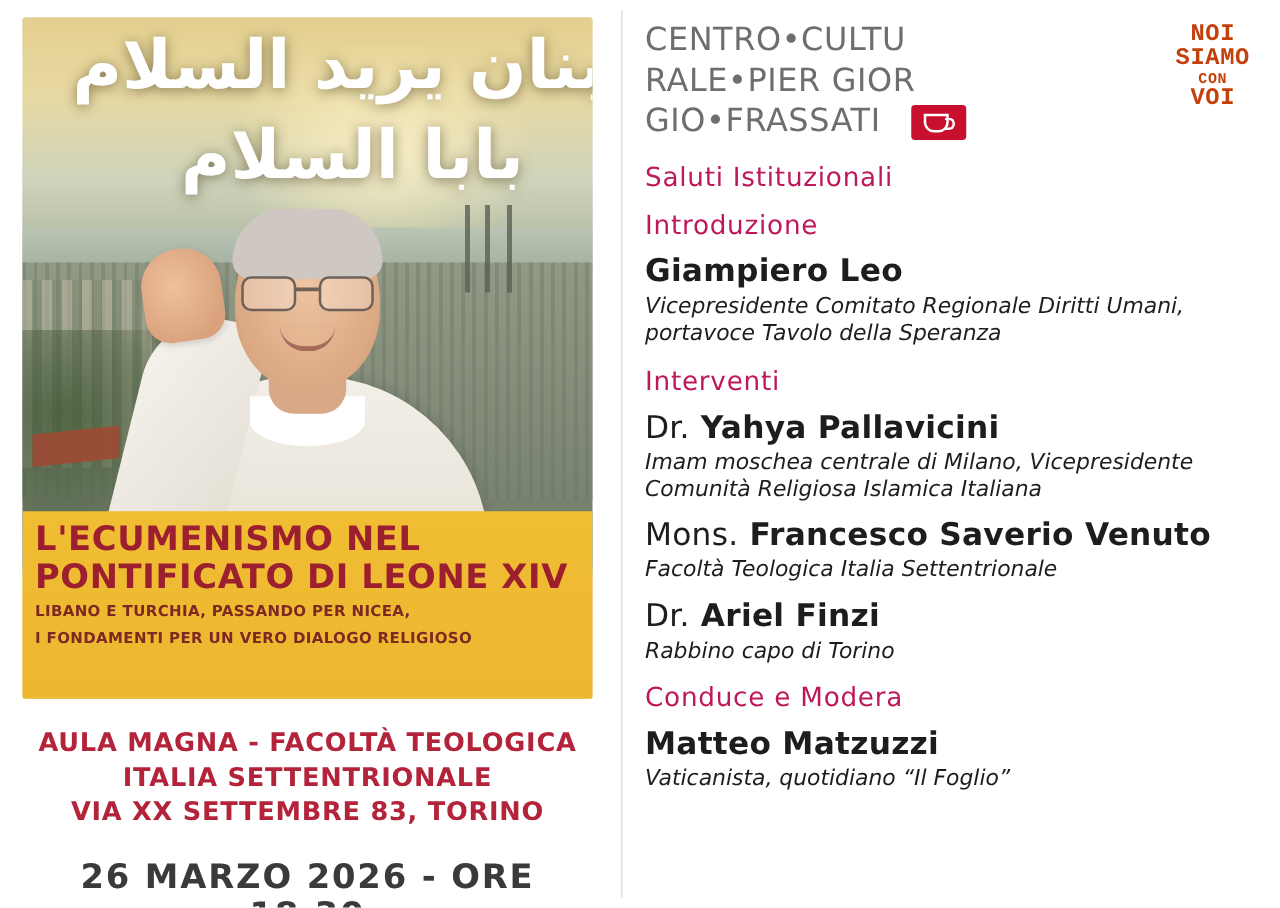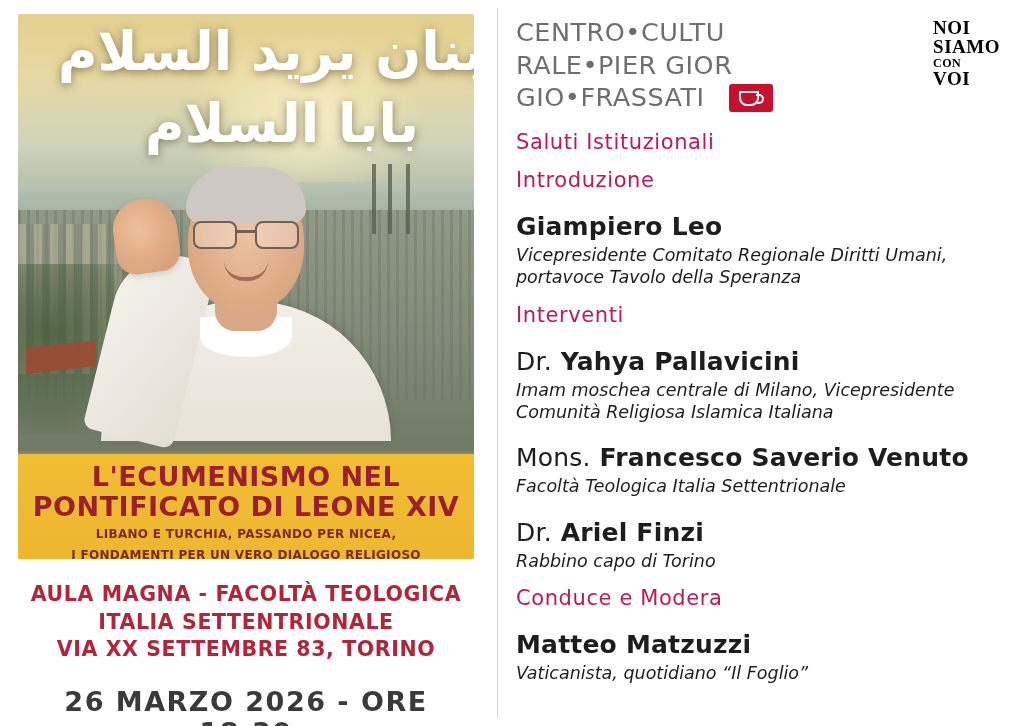--- a/index.html
+++ b/index.html
@@ -253,25 +253,24 @@
     transform: rotate(-8deg);
     box-shadow: 0 2px 6px rgba(0,0,0,.15);
   }
 
   
   .yellow-band {
     position: absolute;
     left: 0;
     right: 0;
     bottom: 0;
-    height: 105px;
+    height: 150px;
     background: linear-gradient(to bottom, #f0bd33 0%, #edb72f 100%);
     padding: 8px 10px 6px 10px;
     box-sizing: border-box;
-    text-align: center;
   }
   .band-title {
     color: #9b1f2e;
     font-family: "DejaVu Sans", sans-serif;
     font-weight: bold;
     font-size: 27px;
     line-height: 1.1;
     letter-spacing: .5px;
     text-transform: uppercase;
   }
@@ -368,23 +367,23 @@
     position: absolute;
     right: -7px;
     top: 1px;
     width: 6px;
     height: 6px;
     border: 2px solid #fff;
     border-left: none;
     border-radius: 0 6px 6px 0;
   }
   .noi-logo {
-    text-align: left;
-    color: #000000;
-    font-family: Liberation Serif, serif;
+    text-align: center;
+    color: #c2410c;
+    font-family: Liberation Mono, monospace;
     font-weight: bold;
     font-size: 19px;
     line-height: 1.02;
     letter-spacing: .5px;
     text-transform: uppercase;
     padding-top: 2px;
   }
   .noi-logo .con {
     font-size: 12px;
     letter-spacing: .5px;
@@ -398,21 +397,21 @@
     margin-top: 16px;
   }
   .section-label.tight { margin-top: 14px; }
 
   .person-name {
     color: #1d1d1d;
     font-family: "DejaVu Sans", sans-serif;
     font-size: 25px;
     font-weight: bold;
     letter-spacing: .2px;
-    margin-top: 20px;
+    margin-top: 0;
   }
   .person-name .reg {
     font-weight: normal;
   }
   .person-role {
     color: #1d1d1d;
     font-family: "DejaVu Sans", sans-serif;
     font-style: italic;
     font-size: 17.5px;
     line-height: 1.28;

